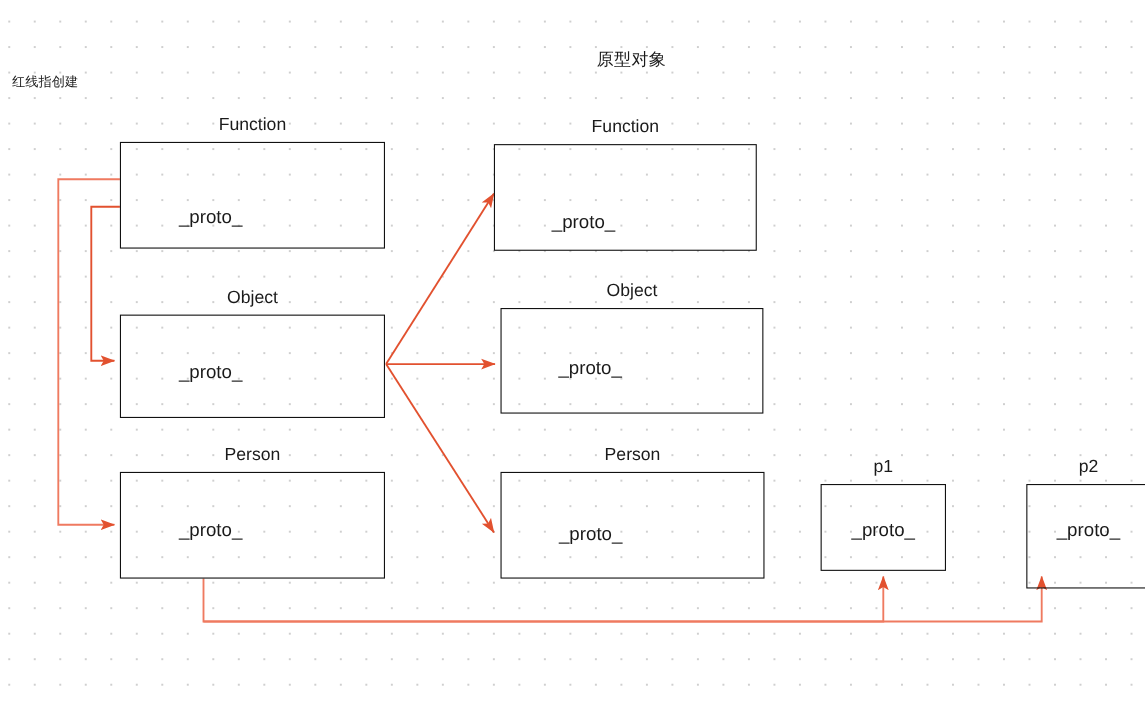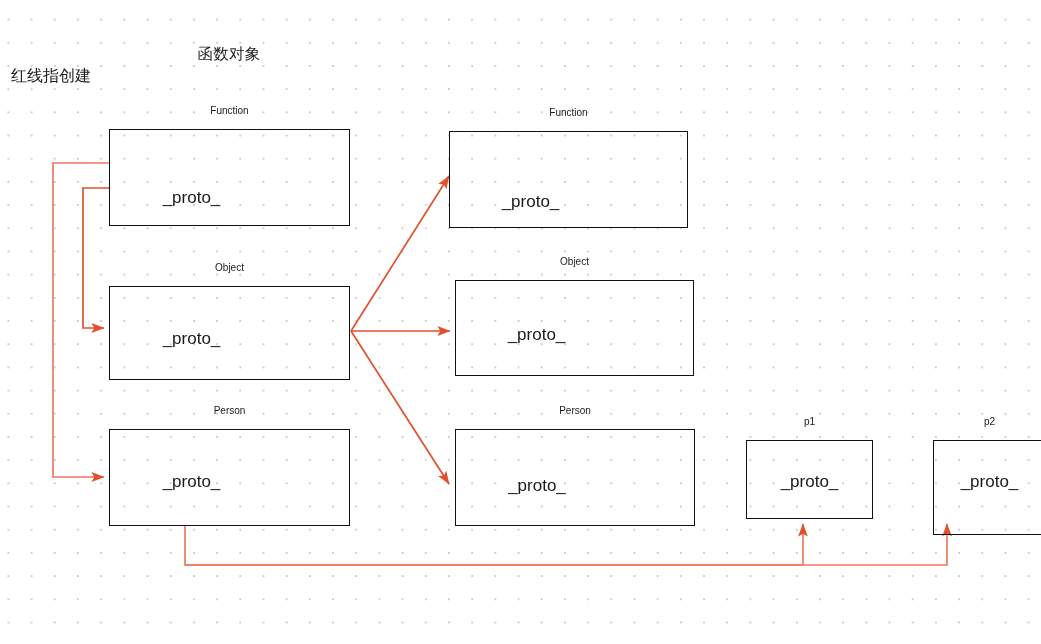--- a/index.html
+++ b/index.html
@@ -34,33 +34,33 @@
   .col-header {
     position: absolute;
     font-size: 15.5px;
     color: #1a1a1a;
     white-space: nowrap;
     text-align: center;
     letter-spacing: 0.3px;
   }
   .note {
     position: absolute;
-    font-size: 16px;
+    font-size: 12px;
     color: #1a1a1a;
     white-space: nowrap;
   }
   .node {
     position: absolute;
     box-sizing: border-box;
     border: 1.6px solid #111111;
     background: transparent;
   }
   .node-label {
     position: absolute;
-    font-size: 10px;
+    font-size: 16px;
     color: #1a1a1a;
     white-space: nowrap;
     text-align: center;
     left: 0;
     right: 0;
     top: -25px;
   }
   .node-text {
     position: absolute;
     left: 0;
@@ -69,21 +69,21 @@
     color: #1a1a1a;
     text-align: center;
     white-space: nowrap;
   }
 </style>
 </head>
 <body>
 
 <div id="canvas">
 
-  <div class="col-header" style="left:158px; top:44px; width:142px;">函数对象</div>
+  <div class="col-header" style="left:503px; top:44px; width:142px;">原型对象</div>
 
   <div class="note" style="left:11px; top:66px;">红线指创建</div>
 
   <svg class="edges" viewBox="0 0 1041 644" width="1041" height="644">
     <defs>
       <marker id="ah" markerWidth="9" markerHeight="9" refX="7.4" refY="3.2" orient="auto" markerUnits="strokeWidth">
         <path d="M0,0.3 L7.8,3.2 L0,6.1 L1.7,3.2 z" fill="#e2512f"></path>
       </marker>
     </defs>
 
@@ -125,21 +125,21 @@
   <div class="node" style="left:455px; top:280px; width:239px; height:96px;">
     <div class="node-label">Object</div>
     <div class="node-text" style="top:44px; padding-right:76px;">_proto_</div>
   </div>
 
   <div class="node" style="left:455px; top:429px; width:240px; height:97px;">
     <div class="node-label">Person</div>
     <div class="node-text" style="top:46px; padding-right:76px;">_proto_</div>
   </div>
 
-  <div class="node" style="left:746px; top:440px; width:127px; height:79px;">
+  <div class="node" style="left:746px; top:440px; width:114px; height:79px;">
     <div class="node-label">p1</div>
     <div class="node-text" style="top:31px;">_proto_</div>
   </div>
 
   <div class="node" style="left:889px; top:440px; width:113px; height:95px;margin-left:44px;">
     <div class="node-label">p2</div>
     <div class="node-text" style="top:31px;">_proto_</div>
   </div>
 
 </div>

